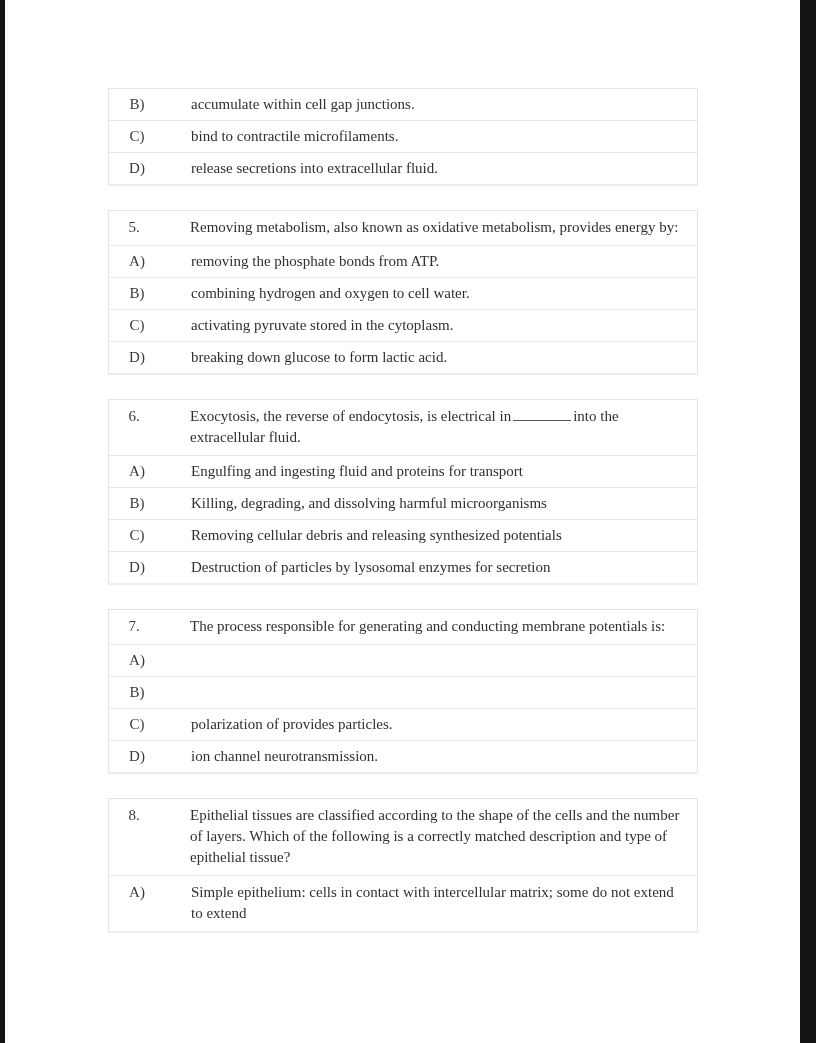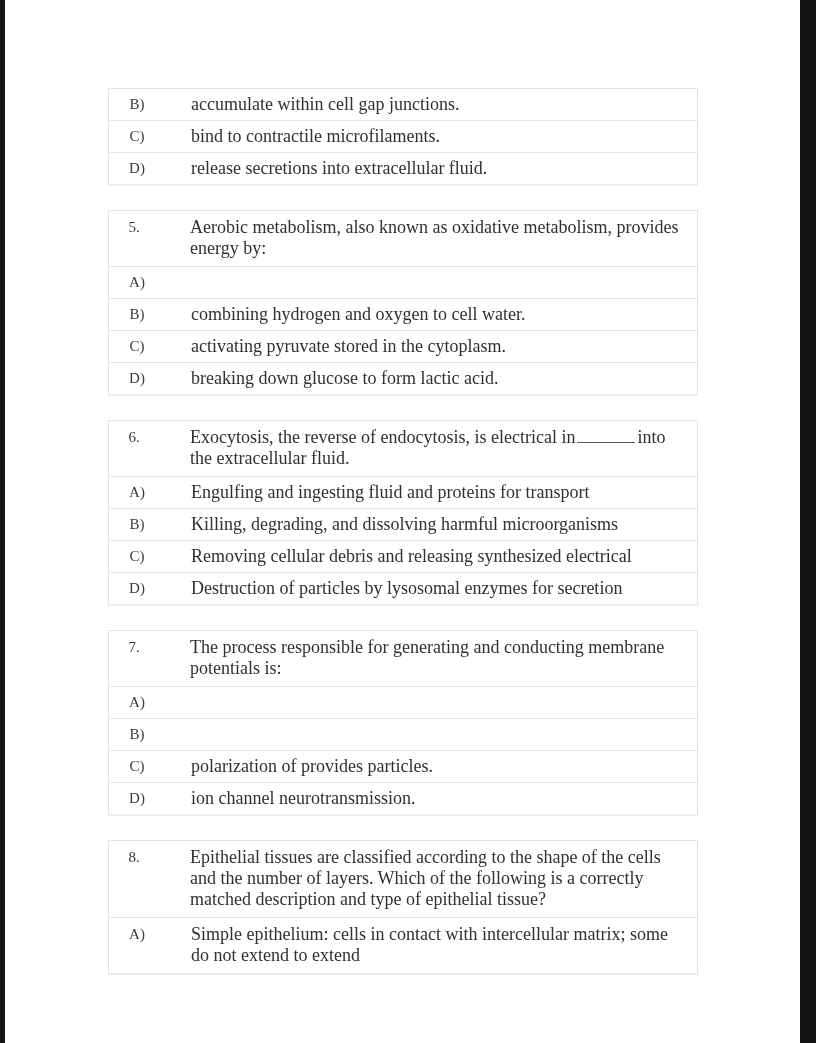--- a/index.html
+++ b/index.html
@@ -65,21 +65,21 @@
     text-align: center;
     color: #3b3b3d;
     font-size: 15px;
     line-height: 21px;
     padding: 5px 0 5px 0;
     box-sizing: border-box;
   }
   .row .body {
     flex: 1 1 auto;
     color: #2f3032;
-    font-size: 18px;
+    font-size: 15px;
     line-height: 21px;
     padding: 5px 12px 5px 26px;
     box-sizing: border-box;
   }
 
   
   .row.stem .tag { width: 50px; flex: 0 0 50px; }
   .row.stem .body { padding-left: 31px; }
 
   .row.opt .body { padding-left: 26px; }
@@ -116,24 +116,25 @@
       </div>
       <div class="row opt">
         <div class="tag">D)</div>
         <div class="body">release secretions into extracellular fluid.</div>
       </div>
     </div>
 
     <div class="qblock">
       <div class="row stem tall">
         <div class="tag">5.</div>
-        <div class="body">Aerobic metabolism, also known as oxidative metabolism, provides energy by:</div>
-      </div>
-      <div class="row opt">
-        <div class="tag">A)</div>
+        <div class="body">Removing metabolism, also known as oxidative metabolism, provides energy by:</div>
+      </div>
+      <div class="row opt">
+        <div class="tag">A)</div>
+        <div class="body">removing the phosphate bonds from ATP.</div>
       </div>
       <div class="row opt">
         <div class="tag">B)</div>
         <div class="body">combining hydrogen and oxygen to cell water.</div>
       </div>
       <div class="row opt">
         <div class="tag">C)</div>
         <div class="body">activating pyruvate stored in the cytoplasm.</div>
       </div>
       <div class="row opt">
@@ -150,21 +151,21 @@
       <div class="row opt">
         <div class="tag">A)</div>
         <div class="body">Engulfing and ingesting fluid and proteins for transport</div>
       </div>
       <div class="row opt">
         <div class="tag">B)</div>
         <div class="body">Killing, degrading, and dissolving harmful microorganisms</div>
       </div>
       <div class="row opt">
         <div class="tag">C)</div>
-        <div class="body">Removing cellular debris and releasing synthesized electrical</div>
+        <div class="body">Removing cellular debris and releasing synthesized potentials</div>
       </div>
       <div class="row opt">
         <div class="tag">D)</div>
         <div class="body">Destruction of particles by lysosomal enzymes for secretion</div>
       </div>
     </div>
 
     <div class="qblock">
       <div class="row stem tall">
         <div class="tag">7.</div>

